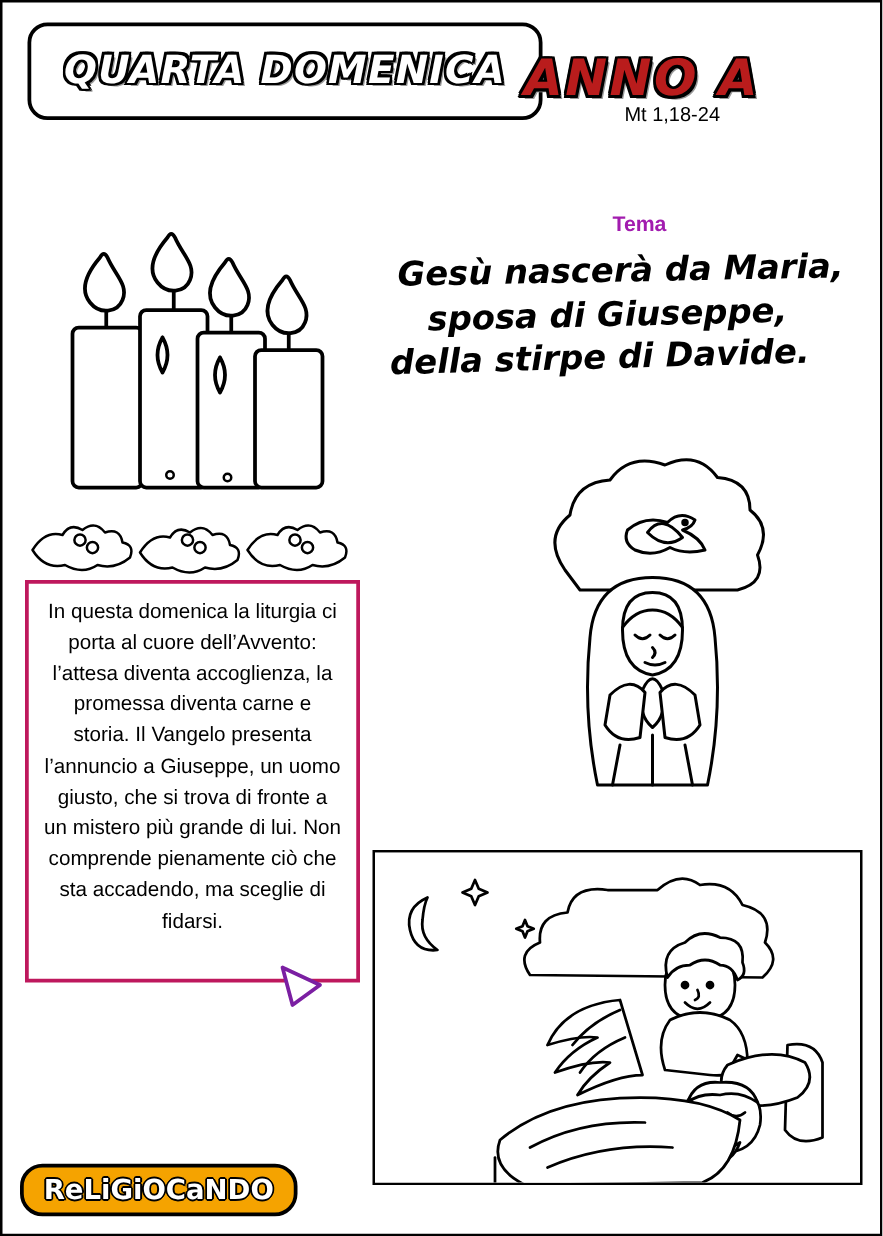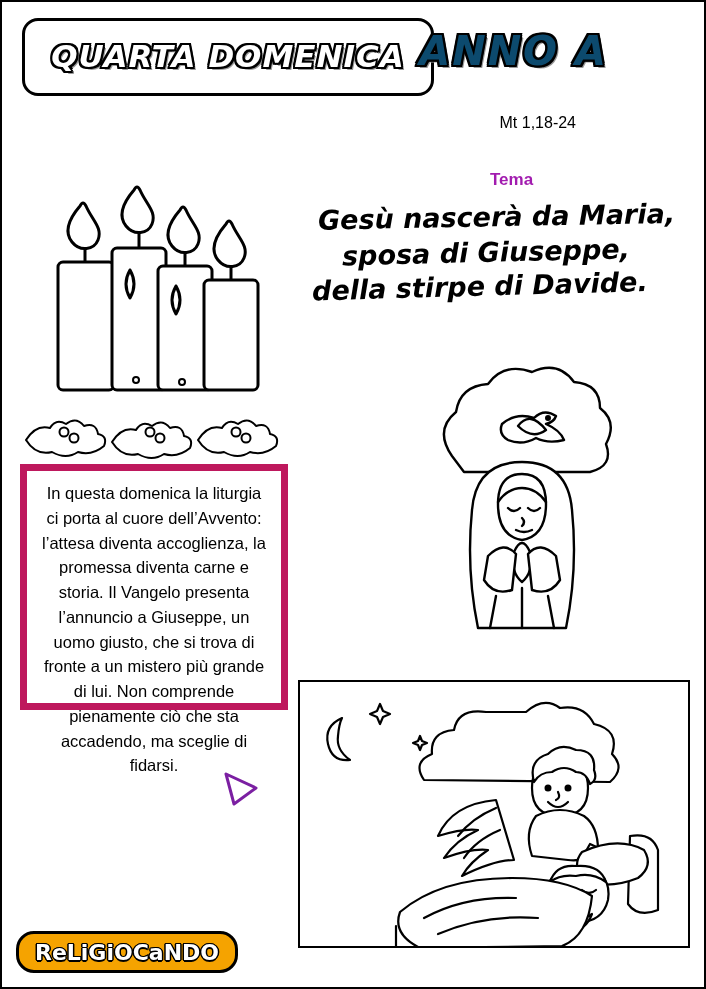--- a/index.html
+++ b/index.html
@@ -67,43 +67,42 @@
       -2px -2px #000, 2px -2px #000, -2px 2px #000, 2px 2px #000,
       3px 3px 0 #9a9a9a;
     text-align: center;
     white-space: nowrap;
   }
   .title-line.small { font-size: 29px; }
 
   .anno {
     position: absolute;
     right: 100px;
-    top: 12px;
+    top: 24px;
     font-family: "DejaVu Sans", sans-serif;
     font-weight: bold;
     font-style: italic;
     font-size: 40px;
     letter-spacing: 2px;
-    color: #0c4a6e;
+    color: #b91c1c;
     -webkit-text-stroke: 3px #000;
     paint-order: stroke fill;
     text-shadow:
       -2px 0 #000, 2px 0 #000, 0 -2px #000, 0 2px #000,
       -2px -2px #000, 2px -2px #000, -2px 2px #000, 2px 2px #000,
       3px 3px 0 #9a9a9a;
     white-space: nowrap;
   }
   .ref {
     position: absolute;
     right: 132px;
     top: 68px;
     font-size: 16px;
     color: #000;
     font-family: "Liberation Sans", sans-serif;
-    margin-top: 30px;
   }
 
   
   .candles {
     position: absolute;
     left: 28px;
     top: 160px;
     width: 262px;
     height: 250px;
   }
@@ -114,22 +113,22 @@
     width: 268px;
     height: 50px;
   }
 
   
   .bubble {
     position: absolute;
     left: 18px;
     top: 462px;
     width: 268px;
-    height: 246px;
-    border: 7px solid #be185d;
+    height: 322px;
+    border: 3px solid #be185d;
     box-sizing: border-box;
     background: #ffffff;
   }
   .bubble-text {
     position: absolute;
     inset: 10px 12px;
     font-size: 16.5px;
     line-height: 1.5;
     color: #000;
     text-align: center;

